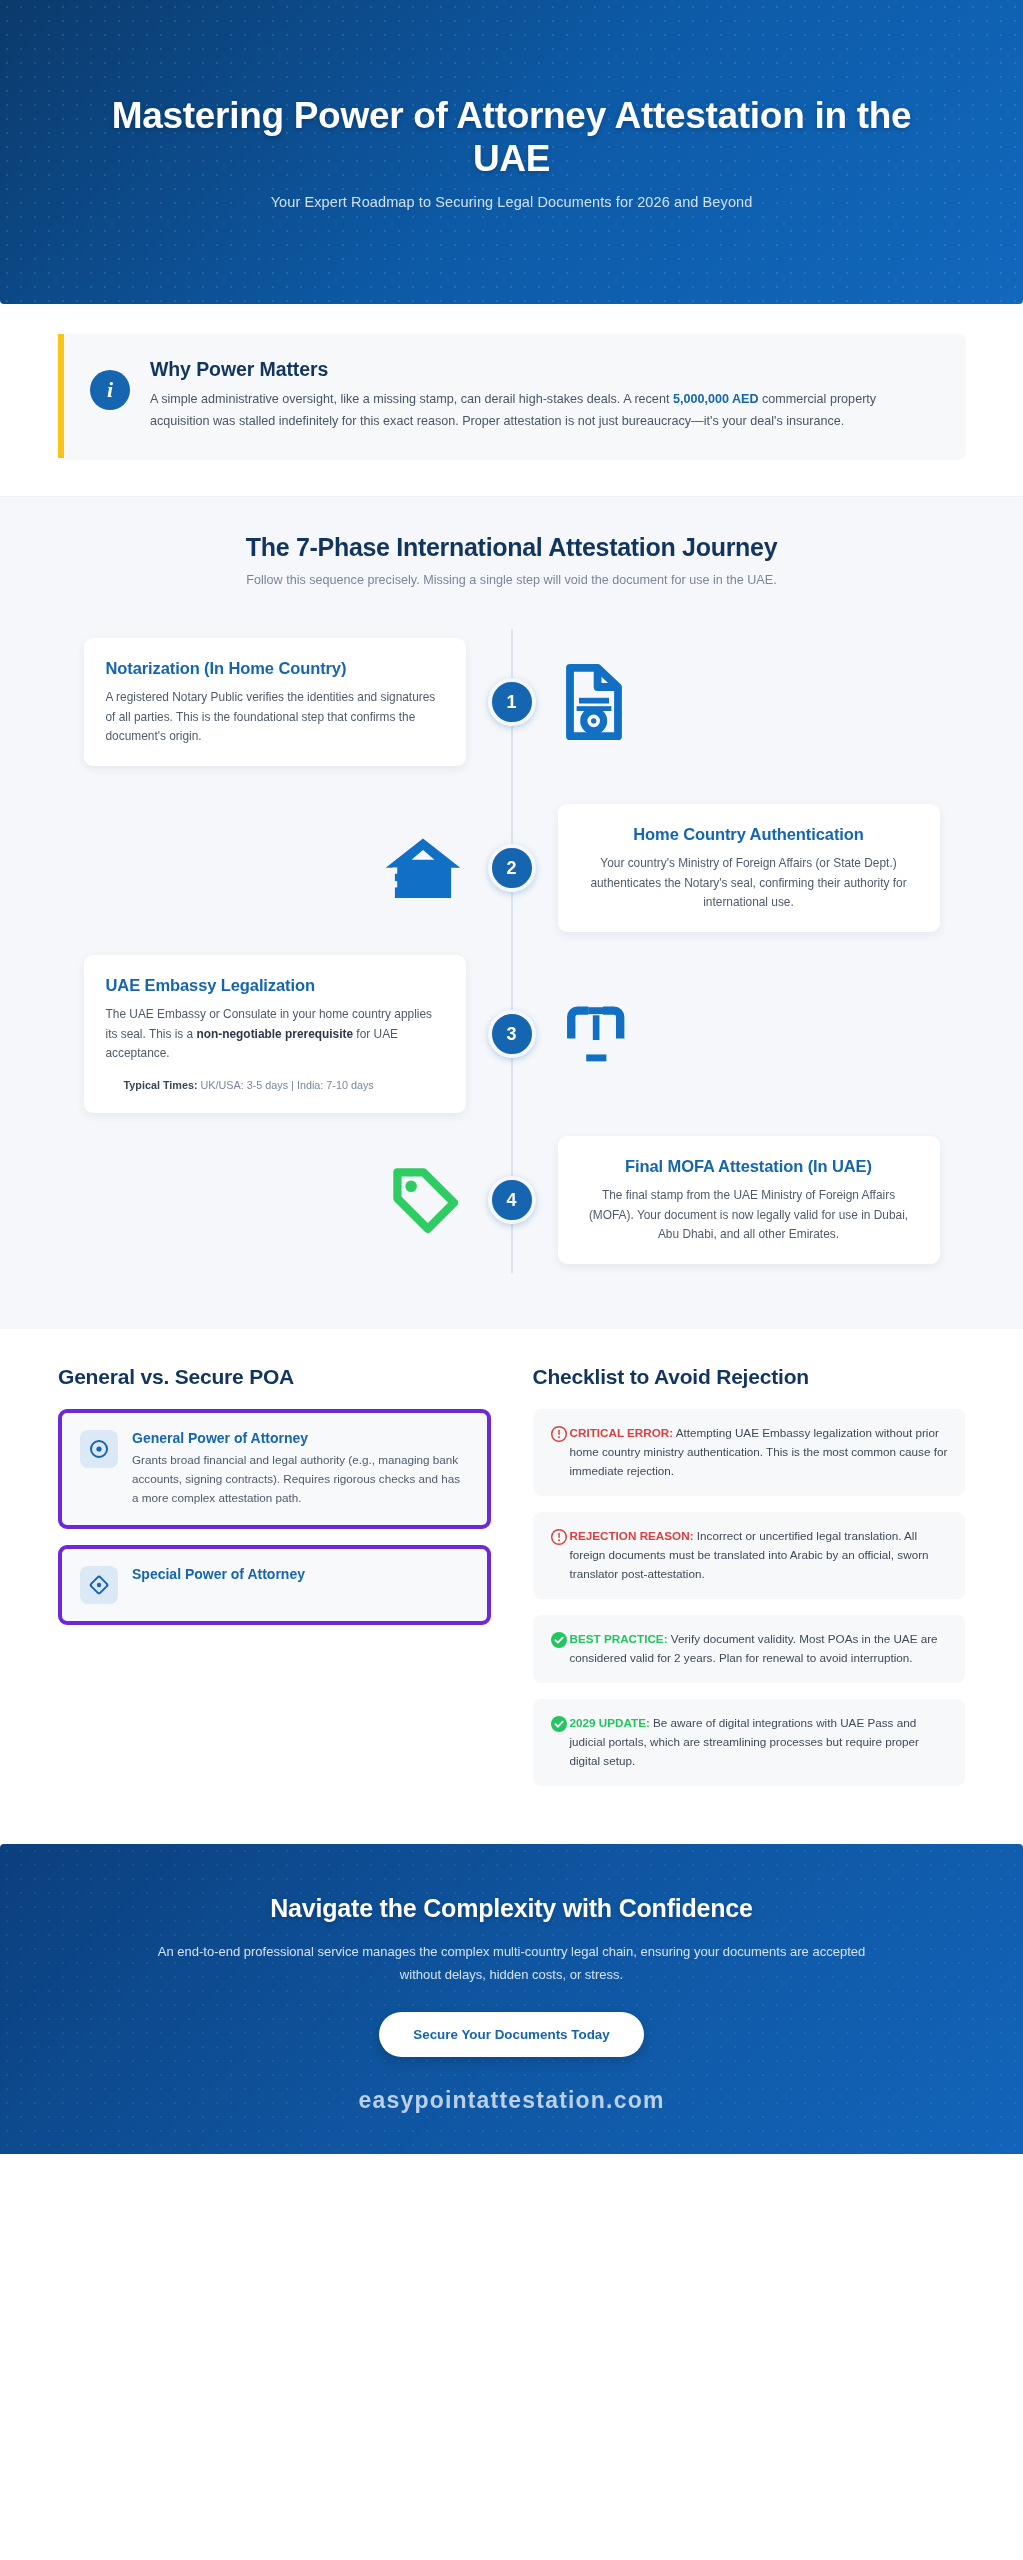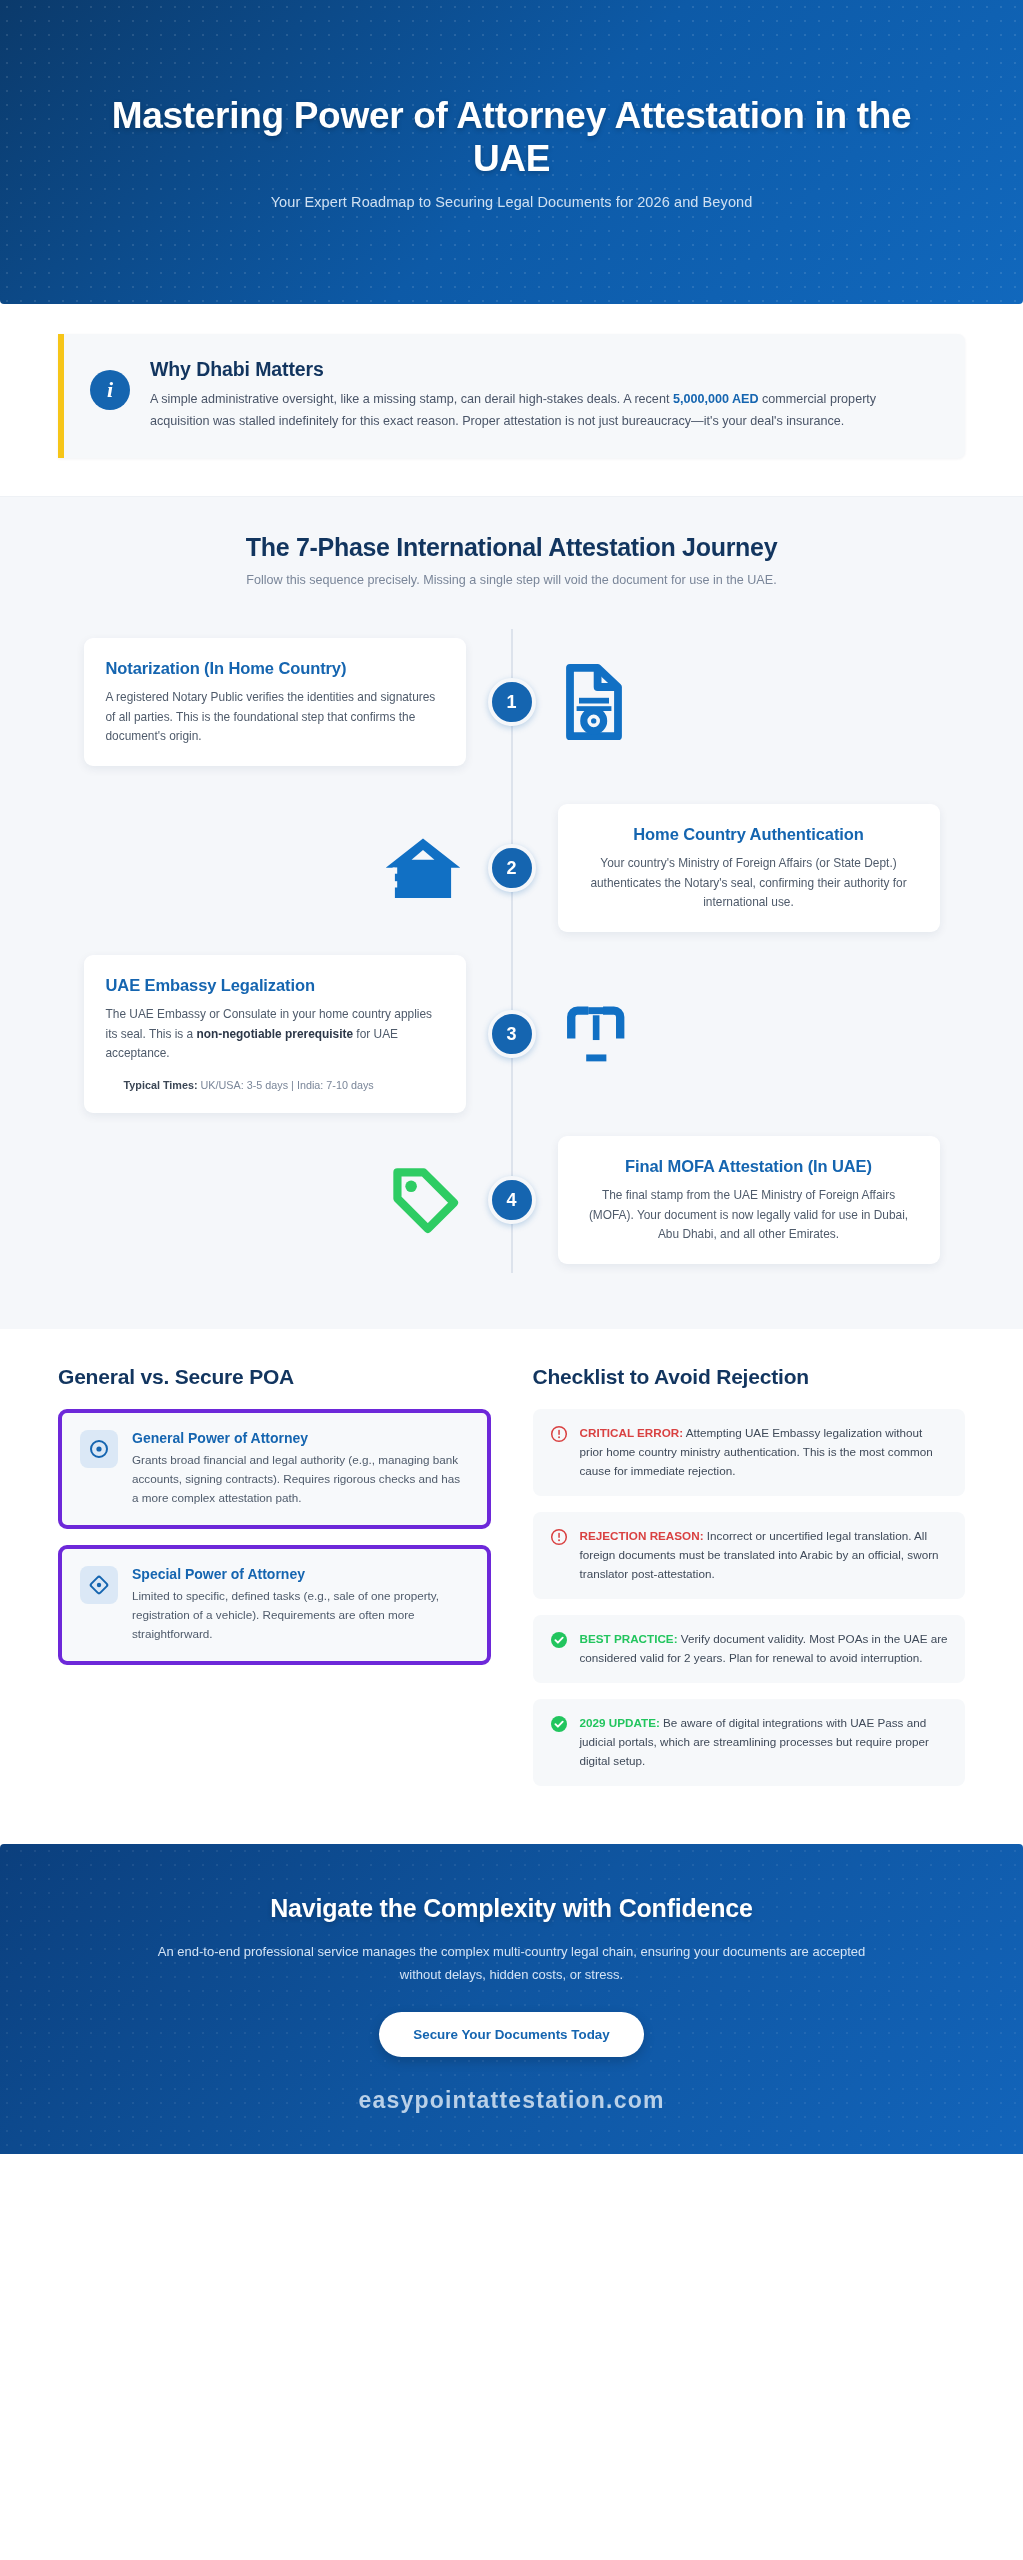--- a/index.html
+++ b/index.html
@@ -240,21 +240,21 @@
   }
   .poa-body p {
     color: #4f5b6b;
     font-size: 11.7px;
     line-height: 1.62;
   }
 
   .check-item {
     display: flex;
     align-items: flex-start;
-    gap: 12px;
+    gap: 2px;
     background: #f6f8fa;
     border-radius: 8px;
     padding: 15px 17px;
     margin-bottom: 16px;
   }
   .check-icon { flex: 0 0 auto; margin-top: 1px; }
   .check-text {
     color: #3f4a59;
     font-size: 11.7px;
     line-height: 1.62;
@@ -327,21 +327,21 @@
 
   <section class="hero">
     <h1 class="hero-title">Mastering Power of Attorney Attestation in the UAE</h1>
     <div class="hero-sub">Your Expert Roadmap to Securing Legal Documents for 2026 and Beyond</div>
   </section>
 
   <section class="why-wrap">
     <div class="why-card">
       <div class="info-badge">i</div>
       <div class="why-body">
-        <div class="why-title">Why Dhabi Matters</div>
+        <div class="why-title">Why Power Matters</div>
         <div class="why-text"><span>A simple administrative oversight, like a missing stamp, can derail high-stakes deals. A recent </span><b>5,000,000 AED</b><span> commercial property acquisition was stalled indefinitely for this exact reason. Proper attestation is not just bureaucracy—it's your deal's insurance.</span></div>
       </div>
     </div>
   </section>
 
   <section class="journey">
     <div class="journey-head">
       <h2 class="journey-title">The 7-Phase International Attestation Journey</h2>
       <div class="journey-sub">Follow this sequence precisely. Missing a single step will void the document for use in the UAE.</div>
     </div>
@@ -453,21 +453,20 @@
 
       <div class="poa-item">
         <span class="poa-icon">
           <svg width="22" height="22" viewBox="0 0 22 22" fill="none">
             <rect x="4.6" y="4.6" width="12.8" height="12.8" rx="2" transform="rotate(45 11 11)" stroke="#1565b0" stroke-width="2" fill="none"></rect>
             <circle cx="11" cy="11" r="2.2" fill="#1565b0"></circle>
           </svg>
         </span>
         <div class="poa-body">
           <h4>Special Power of Attorney</h4>
-          <p>Limited to specific, defined tasks (e.g., sale of one property, registration of a vehicle). Requirements are often more straightforward.</p>
         </div>
       </div>
     </div>
 
     <div class="col">
       <h2 class="col-title">Checklist to Avoid Rejection</h2>
 
       <div class="check-item">
         <span class="check-icon">
           <svg width="18" height="18" viewBox="0 0 18 18" fill="none">

